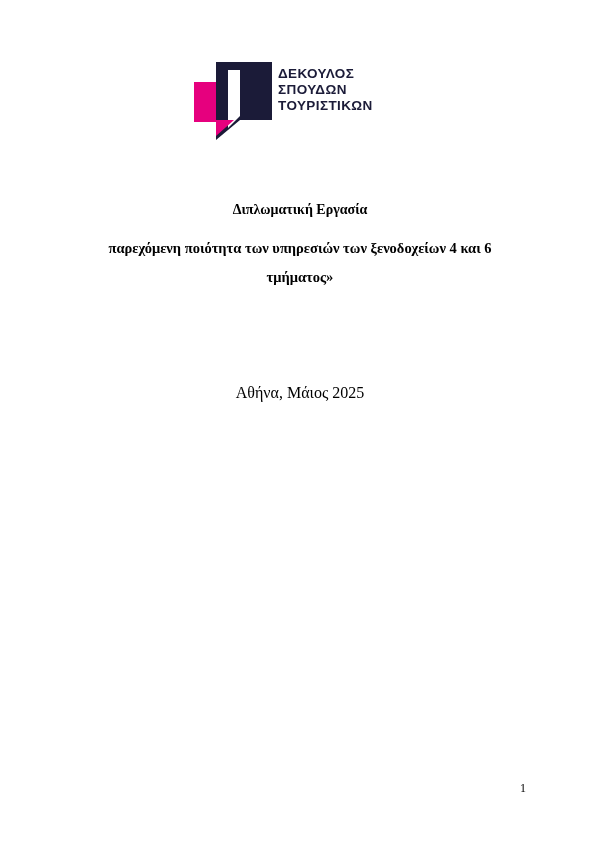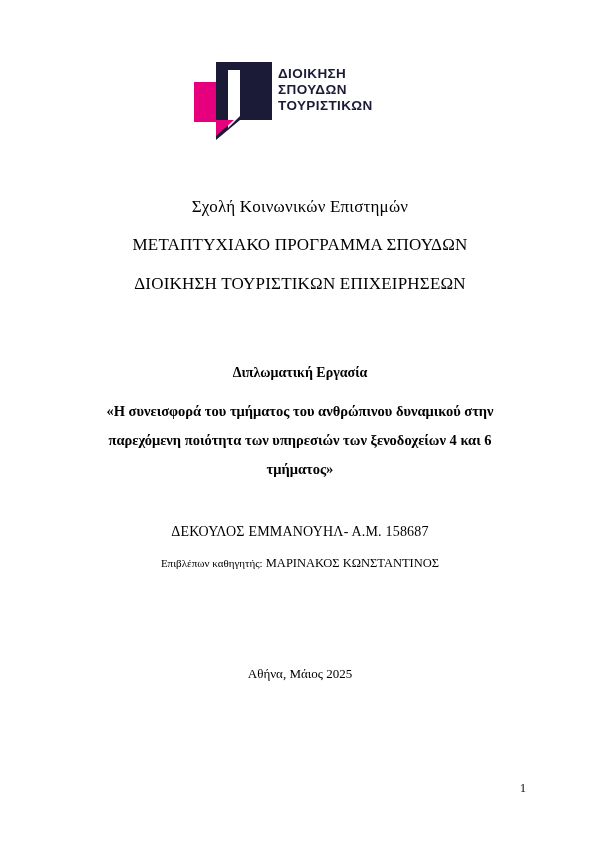--- a/index.html
+++ b/index.html
@@ -103,21 +103,21 @@
     line-height: 1.8;
   }
   .supervisor .sup-label {
     font-size: 11px;
   }
 
   
   .place-block {
     margin-top: 92px;
     text-align: center;
-    font-size: 13px;
+    font-size: 16px;
   }
 
   
   .page-number {
     position: absolute;
     right: 74px;
     bottom: 53px;
     font-size: 12px;
   }
 </style>
@@ -132,47 +132,34 @@
 
         <rect x="0" y="20" width="38" height="40" fill="#e6007e"></rect>
 
         <path d="M22 0 H78 V58 H46 L22 78 Z" fill="#1b1b38"></path>
 
         <path d="M34 8 H46 V54 L34 66 Z" fill="#ffffff"></path>
 
         <path d="M22 58 H40 L22 74 Z" fill="#e6007e"></path>
       </svg>
       <div class="logo-text">
-        <span>ΔΙΟΙΚΗΣΗ</span>
+        <span>ΔΕΚΟΥΛΟΣ</span>
         <span>ΣΠΟΥΔΩΝ</span>
         <span>ΤΟΥΡΙΣΤΙΚΩΝ</span>
       </div>
     </div>
   </div>
 
-  <div class="title-block">
-    <div class="title-line">Σχολή Κοινωνικών Επιστημών</div>
-    <div class="title-line">ΜΕΤΑΠΤΥΧΙΑΚΟ ΠΡΟΓΡΑΜΜΑ ΣΠΟΥΔΩΝ</div>
-    <div class="title-line">ΔΙΟΙΚΗΣΗ ΤΟΥΡΙΣΤΙΚΩΝ ΕΠΙΧΕΙΡΗΣΕΩΝ</div>
-  </div>
 
   <div class="thesis-block">
     <div class="thesis-kind">Διπλωματική Εργασία</div>
     <div class="thesis-title">
-      <div>«Η συνεισφορά του τμήματος του ανθρώπινου δυναμικού στην</div>
       <div>παρεχόμενη ποιότητα των υπηρεσιών των ξενοδοχείων 4 και 6</div>
       <div>τμήματος»</div>
     </div>
   </div>
 
-  <div class="author-block">
-    <div class="author-name">ΔΕΚΟΥΛΟΣ ΕΜΜΑΝΟΥΗΛ- Α.Μ. 158687</div>
-    <div class="supervisor">
-      <span class="sup-label">Επιβλέπων καθηγητής:</span>
-      <span>ΜΑΡΙΝΑΚΟΣ ΚΩΝΣΤΑΝΤΙΝΟΣ</span>
-    </div>
-  </div>
 
   <div class="place-block">Αθήνα, Μάιος 2025</div>
 
   <div class="page-number">1</div>
 
 </div>
 
 </body></html>

